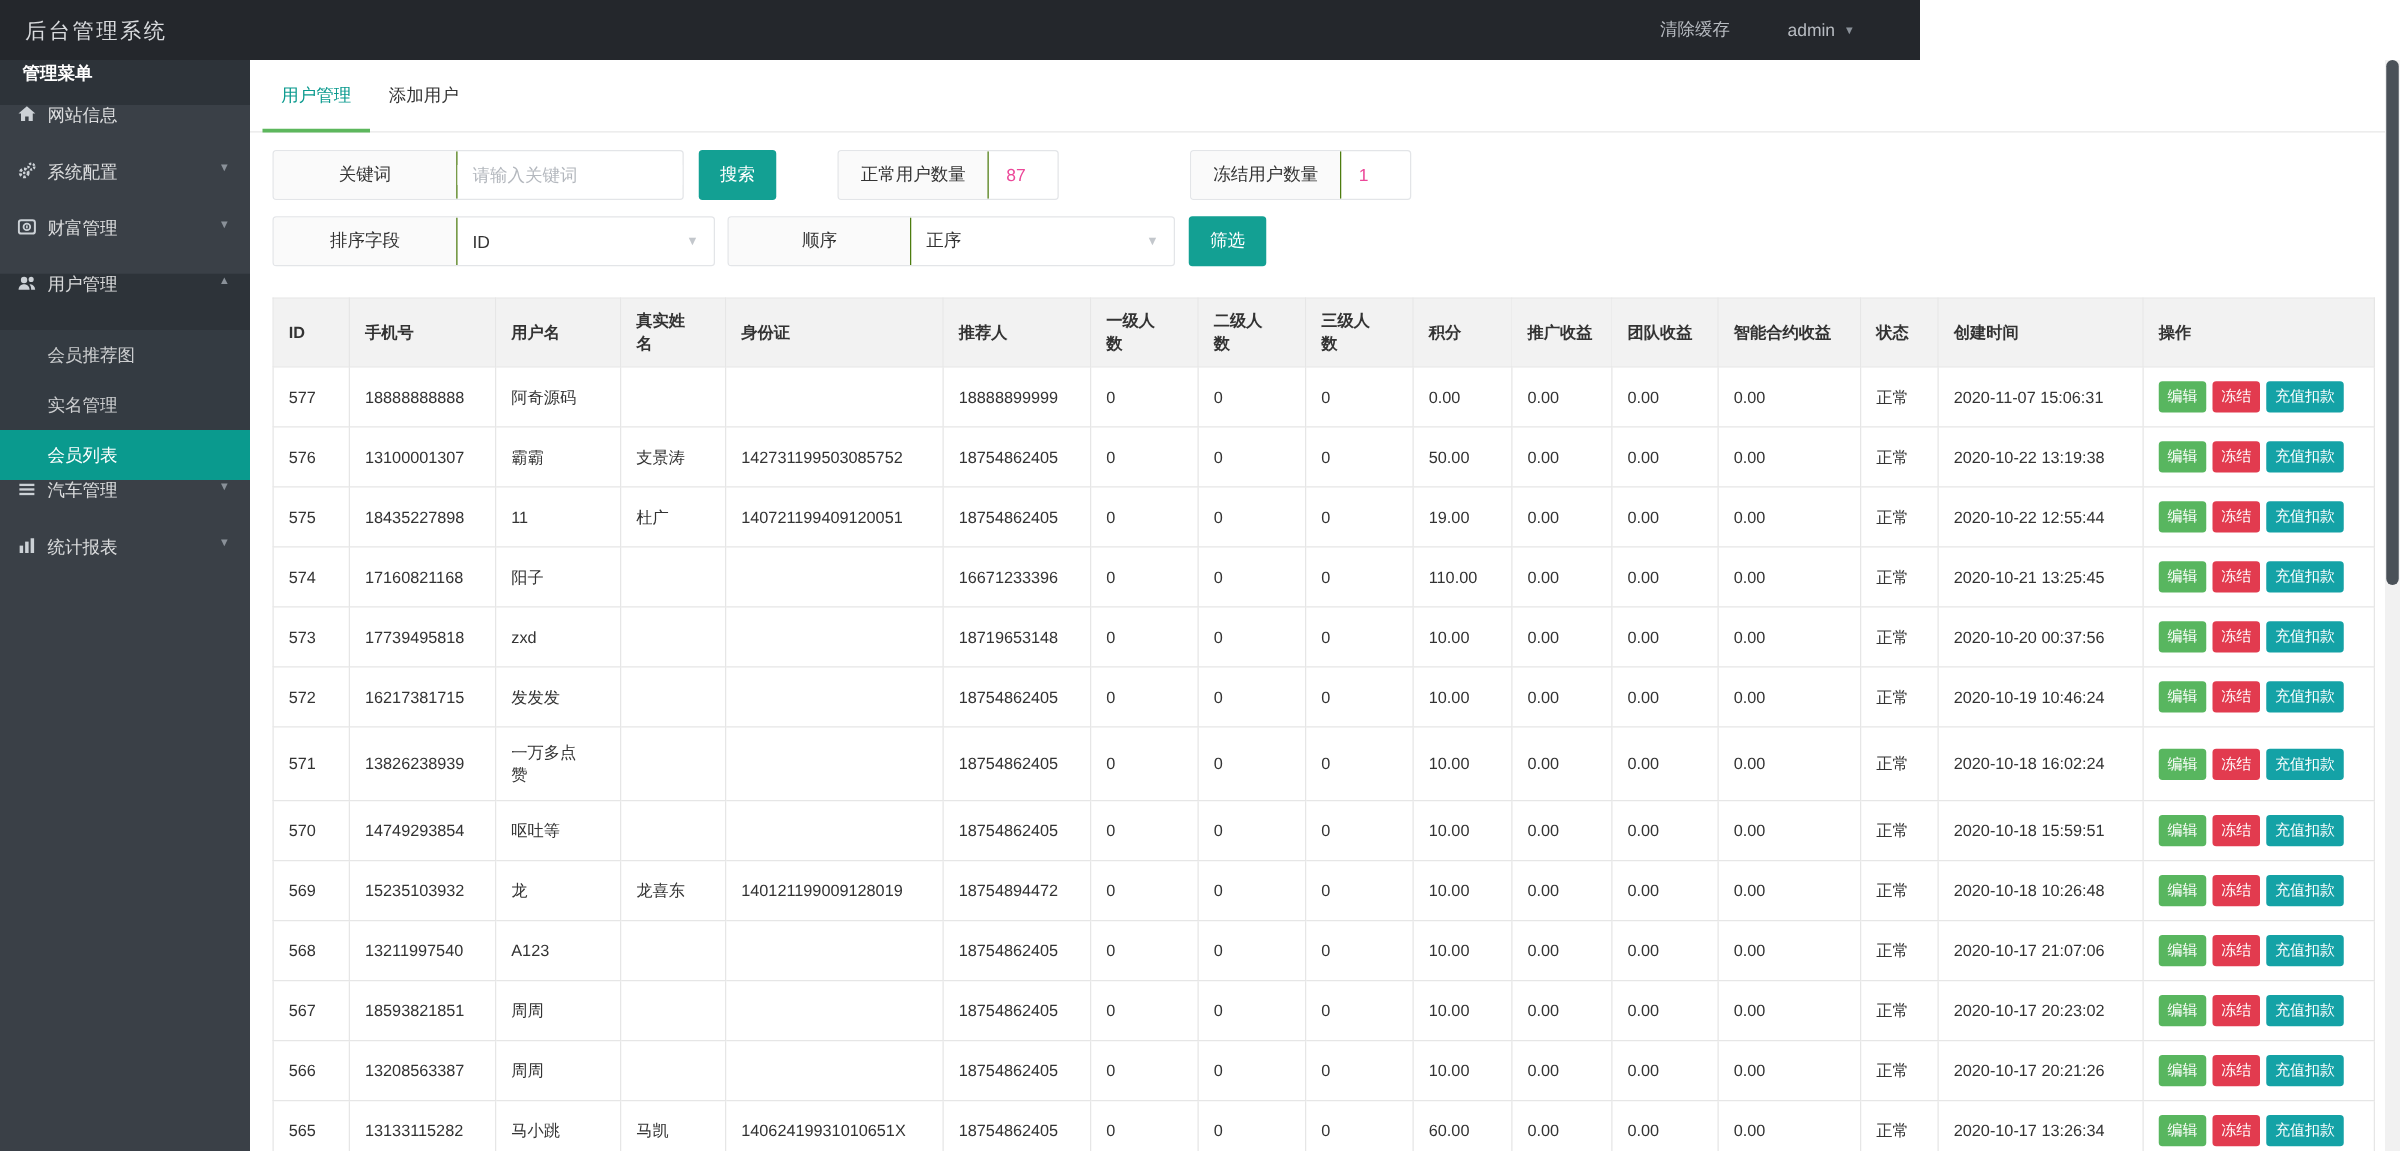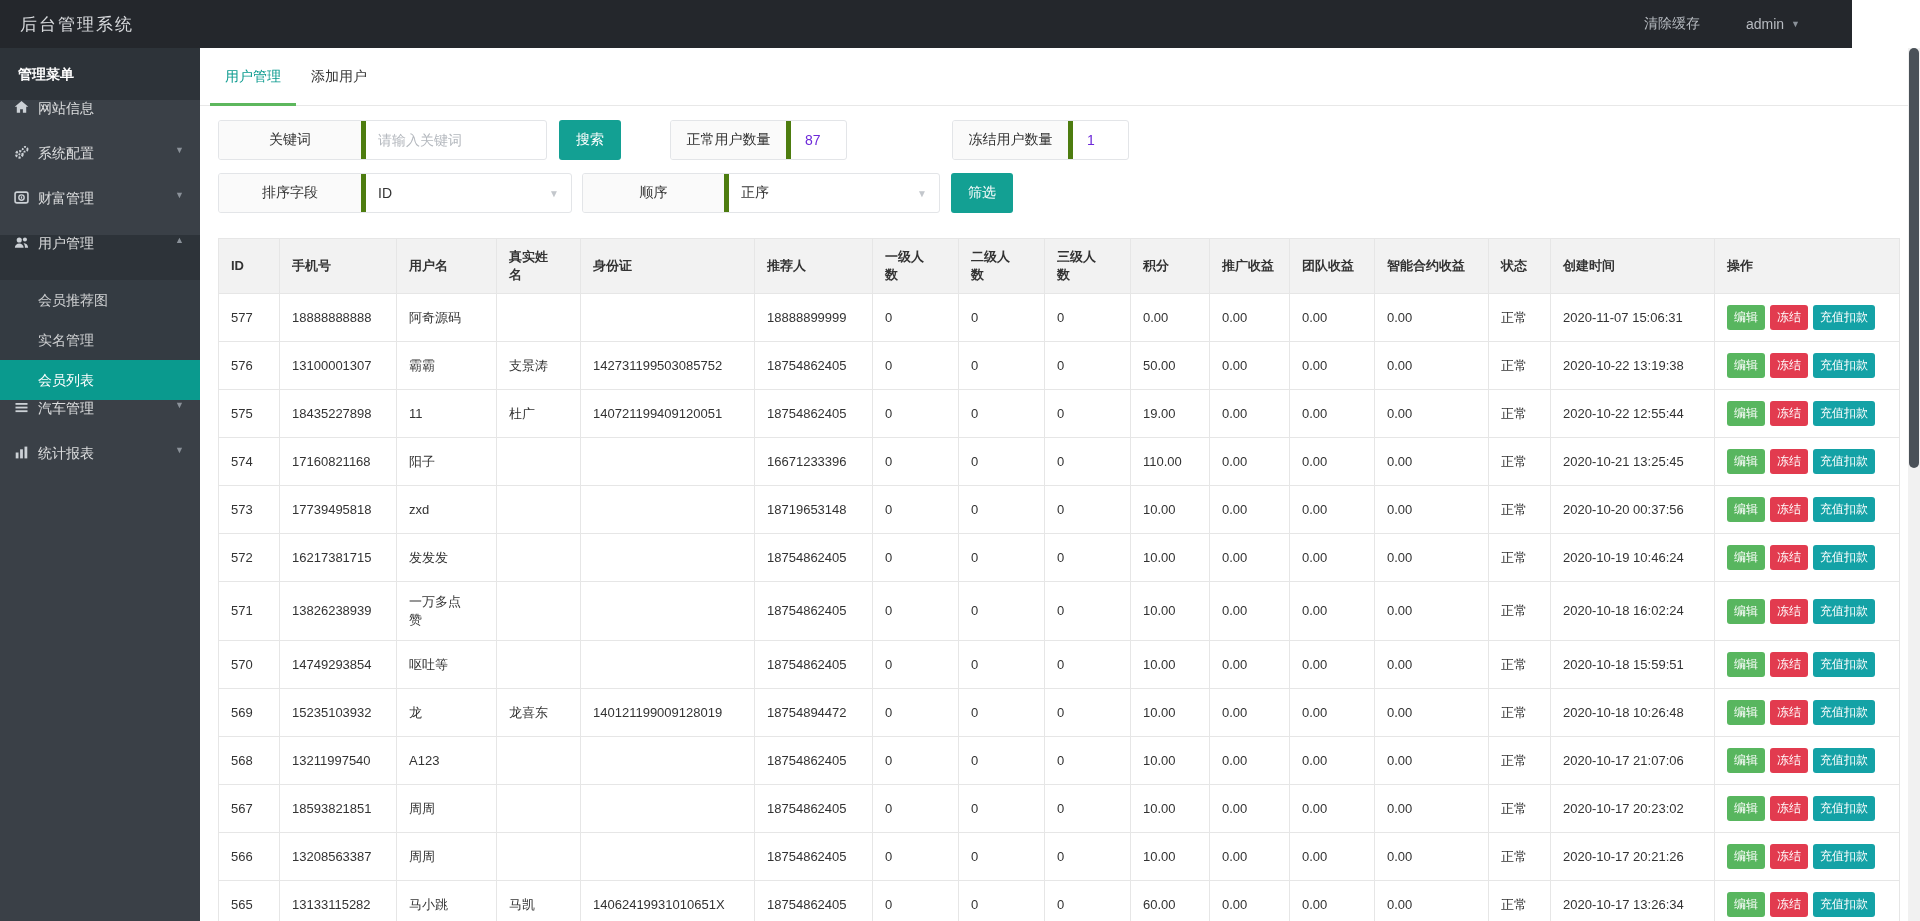--- a/index.html
+++ b/index.html
@@ -1,29 +1,29 @@
 <!DOCTYPE html>
 <html><head>
 <meta charset="utf-8">
 <style>
   * { margin:0; padding:0; box-sizing:border-box; }
   html,body { width:1920px; height:921px; overflow:hidden; }
   body { font-family:"Liberation Sans", sans-serif; background:#fff; position:relative; color:#333; }
 
   
-  .topbar { position:absolute; top:0; left:0; width:1852px; height:48px; background:#24272c;
+  .topbar { position:absolute; top:0; left:0; width:1536px; height:48px; background:#24272c;
             display:flex; align-items:center; justify-content:space-between; z-index:5; }
   .app-title { color:#d9dbde; font-size:17px; letter-spacing:2px; padding-left:20px; }
   .topbar-right { display:flex; align-items:center; gap:46px; padding-right:52px; }
   .top-link { color:#b7bbc1; font-size:14px; cursor:pointer; }
   .top-user { color:#b7bbc1; font-size:14px; cursor:pointer; display:flex; align-items:center; gap:7px; }
   .caret { font-size:9px; color:#8a9199; }
 
   
-  .sidebar { position:absolute; top:48px; left:0; width:200px; bottom:0; background:#3a4047; z-index:4; }
+  .sidebar { position:absolute; top:32px; left:0; width:200px; bottom:0; background:#3a4047; z-index:4; }
   .side-section { height:52px; line-height:52px; background:#2d3339; color:#ffffff; font-size:14px;
                   font-weight:bold; padding-left:18px; }
   .side-item { height:45px; display:flex; padding:0 16px 0 14px; color:rgba(255,255,255,.82);
                font-size:14px; cursor:pointer; }
   .side-item .ico { width:24px; display:inline-flex; justify-content:flex-start; }
   .side-item.expanded { background:#2d3339; }
   .side-item .caret { margin-left:auto; }
   .sub-item { height:40px; line-height:40px; padding-left:38px; color:rgba(255,255,255,.75);
               font-size:14px; background:#343b42; cursor:pointer; }
   .sub-item.active { background:#0a9a8e; color:#fff; }
@@ -33,28 +33,28 @@
   .content { position:absolute; left:200px; top:48px; right:12px; bottom:0; background:#fff; }
   .tabbar { height:58px; border-bottom:1px solid #e8e8e8; display:flex; align-items:stretch; padding-left:10px; }
   .tab { padding:0 15px; display:flex; align-items:center; font-size:14px; color:#333; cursor:pointer; position:relative; }
   .tab.active { color:#0a9a8e; }
   .tab.active::after { content:""; position:absolute; left:0; right:0; bottom:-1px; height:3px; background:#5db75d; }
 
   .filters { padding:14px 18px 0 18px; margin-bottom:25px; }
   .frow { display:flex; align-items:center; height:40px; }
   .frow + .frow { margin-top:13px; }
   .fbox { display:flex; height:40px; border:1px solid #e3e5e8; border-radius:3px; overflow:hidden; background:#fff; }
-  .flabel { background:#fafafa; border-right:5px solid #4d7c0f; font-size:14px; color:#333;
+  .flabel { background:#fafafa; border-right:1px solid #4d7c0f; font-size:14px; color:#333;
             display:flex; align-items:center; justify-content:center; }
   .w147 { width:147px; } .w120 { width:120px; } .w146 { width:146px; }
   .ffield { display:flex; align-items:center; }
   .ffield input { border:none; outline:none; width:180px; padding:0 12px; font-size:14px; color:#666;
                   font-family:"Liberation Sans", sans-serif; }
   .ffield input::placeholder { color:#b4b8be; }
-  .fvalue { width:55px; display:flex; align-items:center; padding-left:14px; font-size:14px; color:#6d28d9; }
+  .fvalue { width:55px; display:flex; align-items:center; padding-left:14px; font-size:14px; color:#ec4899; }
   .fselect { display:flex; align-items:center; justify-content:space-between; font-size:14px; color:#333;
              padding:0 12px; cursor:pointer; }
   .fselect .caret { color:#c3c7cc; font-size:10px; }
   .sel205 { width:205px; } .sel210 { width:210px; }
   .btn-teal { height:40px; min-width:62px; padding:0 15px; background:#13a093; color:#fff; border:none;
               border-radius:3px; font-size:14px; cursor:pointer; font-family:"Liberation Sans", sans-serif; }
   .ml12 { margin-left:12px; } .ml49 { margin-left:49px; } .ml105 { margin-left:105px;text-align:right; }
   .ml10 { margin-left:10px; } .ml11 { margin-left:11px; }
 
   

